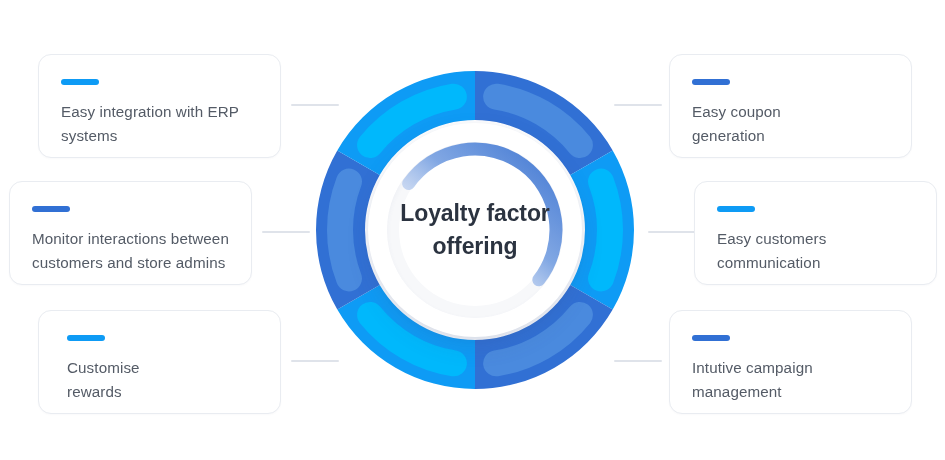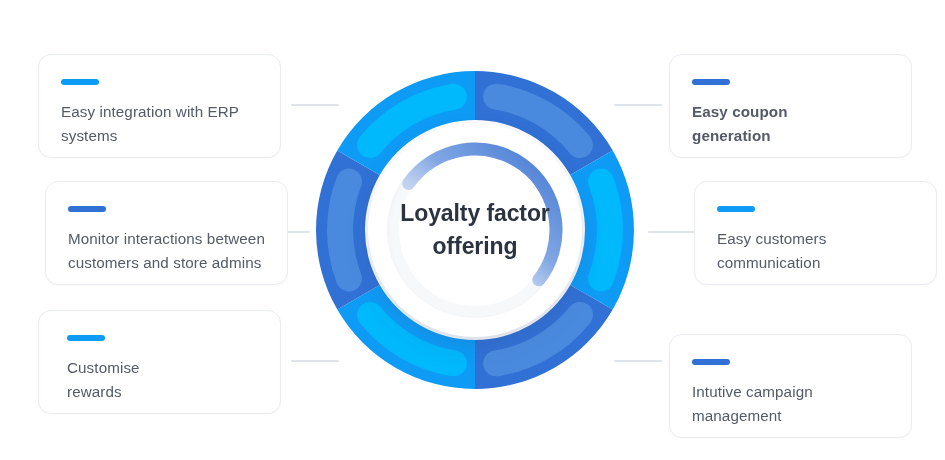--- a/index.html
+++ b/index.html
@@ -108,45 +108,45 @@
   <div class="connector" style="left:614px;top:104px;width:48px;"></div>
   <div class="connector" style="left:648px;top:231px;width:48px;"></div>
   <div class="connector" style="left:614px;top:360px;width:48px;"></div>
 
   <div class="card" style="left:38px;top:54px;width:243px;height:104px;">
     <span class="dash" style="background: rgb(14, 155, 245);"></span>
     <div class="card-text">Easy integration with ERP
 systems</div>
   </div>
 
-  <div class="card" style="left:9px;top:181px;width:243px;height:104px;margin-left:36px;">
+  <div class="card" style="left:9px;top:181px;width:243px;height:104px;">
     <span class="dash" style="background: rgb(49, 112, 212);"></span>
     <div class="card-text">Monitor interactions between
 customers and store admins</div>
   </div>
 
   <div class="card" style="left:38px;top:310px;width:243px;height:104px;padding-left:28px;">
     <span class="dash" style="background: rgb(14, 155, 245);"></span>
     <div class="card-text">Customise
 rewards</div>
   </div>
 
-  <div class="card" style="left:669px;top:54px;width:243px;height:104px;font-weight:bold;">
+  <div class="card" style="left:669px;top:54px;width:243px;height:104px;">
     <span class="dash" style="background: rgb(49, 112, 212);"></span>
     <div class="card-text">Easy coupon
 generation</div>
   </div>
 
   <div class="card" style="left:694px;top:181px;width:243px;height:104px;">
     <span class="dash" style="background: rgb(14, 155, 245);"></span>
     <div class="card-text">Easy customers
 communication</div>
   </div>
 
-  <div class="card" style="left:669px;top:310px;width:243px;height:104px;margin-top:24px;">
+  <div class="card" style="left:669px;top:310px;width:243px;height:104px;">
     <span class="dash" style="background: rgb(49, 112, 212);"></span>
     <div class="card-text">Intutive campaign
 management</div>
   </div>
 
   <div id="donut-wrap">
     <svg id="donut-svg" viewBox="0 0 318 318">
       <g id="seg-base">
           <path d="M 159 0 A 159 159 0 0 1 296.69803920172575 79.50000000000001 L 254.26279441628827 104 A 110 110 0 0 0 159 49 Z" fill="#3170d4"></path>
           <path d="M 296.69803920172575 79.50000000000001 A 159 159 0 0 1 296.69803920172575 238.5 L 254.26279441628827 214 A 110 110 0 0 0 254.26279441628827 104 Z" fill="#0e9bf5"></path>

